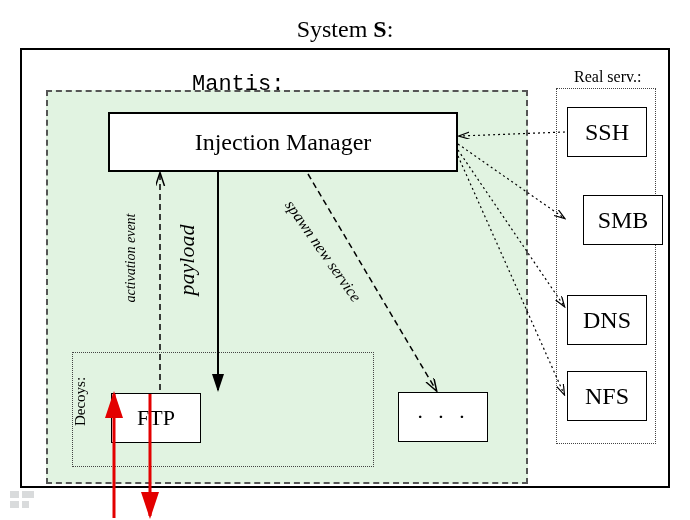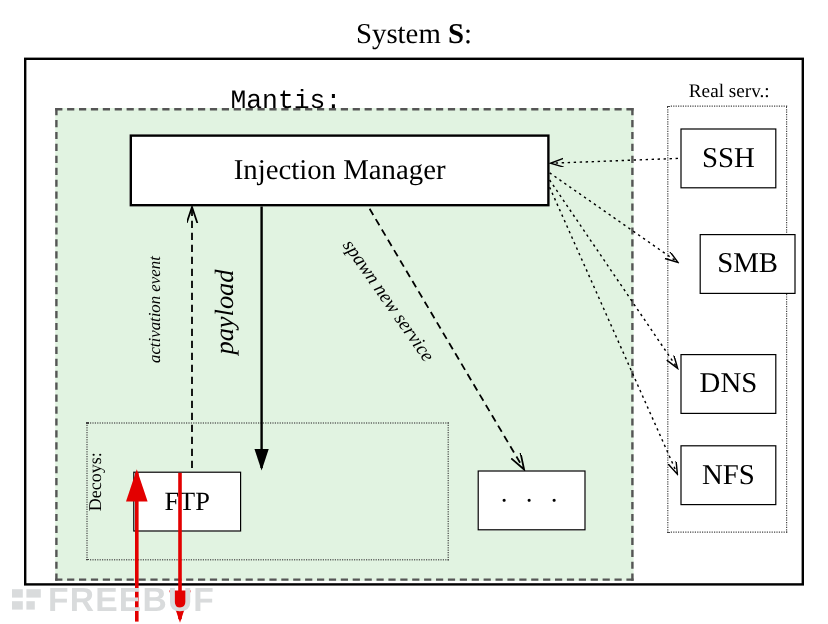--- a/index.html
+++ b/index.html
@@ -255,14 +255,14 @@
 </svg>
 
 <div class="watermark">
   <span class="watermark-bars">
     <svg width="26" height="24">
         <rect x="0" y="4" width="9" height="7" fill="#d9dbdc"></rect>
         <rect x="0" y="14" width="9" height="7" fill="#d9dbdc"></rect>
         <rect x="12" y="4" width="12" height="7" fill="#d9dbdc"></rect>
         <rect x="12" y="14" width="7" height="7" fill="#d9dbdc"></rect>
       </svg>
-  </span><span>FREEBUF</span>
+  </span>
 </div>
 
 </body></html>

